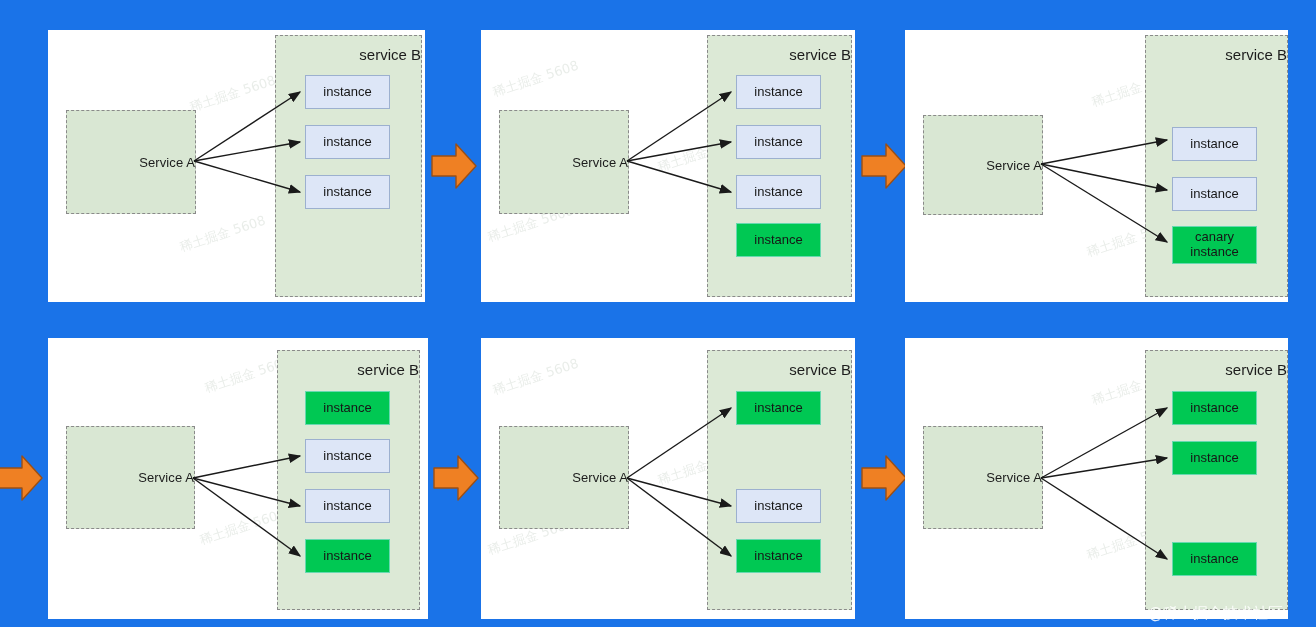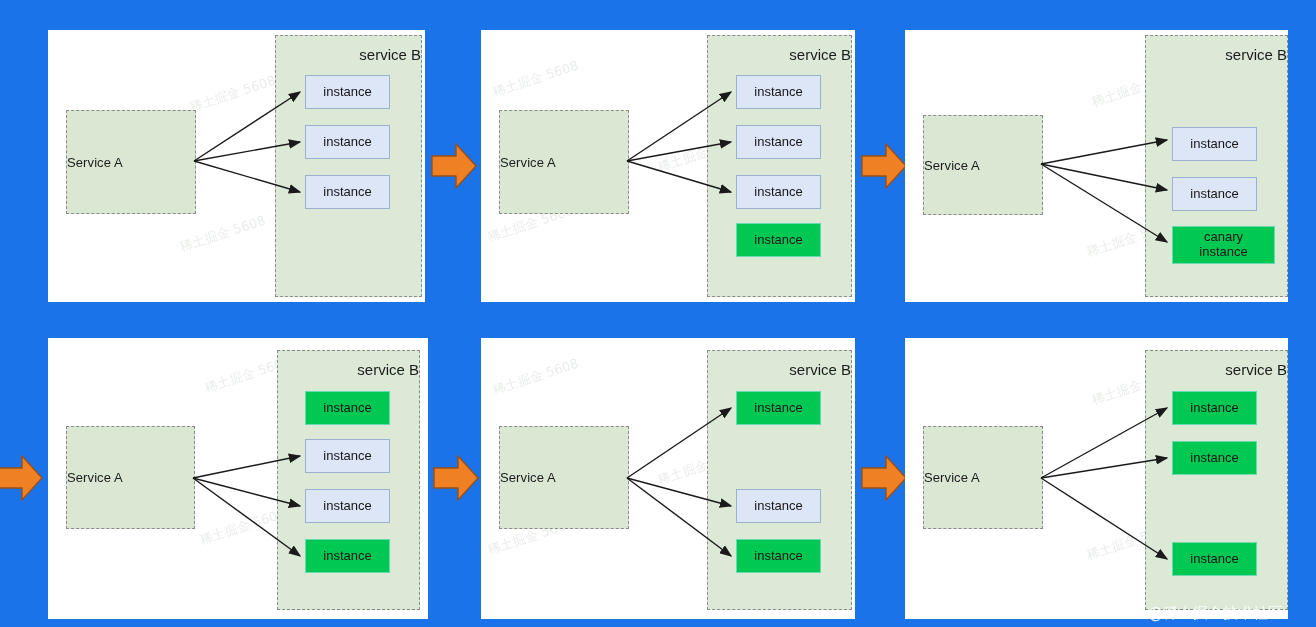--- a/index.html
+++ b/index.html
@@ -23,21 +23,21 @@
     overflow: hidden;
   }
 
   
   .service-a {
     position: absolute;
     background: #d9e7d3;
     border: 1px dashed #8a8a8a;
     display: flex;
     align-items: center;
-    justify-content: flex-start;
+    justify-content: flex-end;
     color: #1c1c1c;
     font-size: 13px;
     letter-spacing: .1px;
   }
 
   
   .service-b {
     position: absolute;
     background: #dce9d6;
     border: 1px dashed #8a8a8a;
@@ -203,21 +203,21 @@
     <div class="service-a" style="left:18px; top:85px; width:118px; height:98px;">
       <span>Service A</span>
     </div>
 
     <div class="inst blue" style="left:267px; top:97px; width:85px; height:34px;">
       <span>instance</span>
     </div>
     <div class="inst blue" style="left:267px; top:147px; width:85px; height:34px;">
       <span>instance</span>
     </div>
-    <div class="inst green" style="left:267px; top:196px; width:103px; height:38px; flex-direction:column;">
+    <div class="inst green" style="left:267px; top:196px; width:85px; height:38px; flex-direction:column;">
       <span>canary</span>
       <span>instance</span>
     </div>
 
     <svg class="conn" width="383" height="272">
       <defs>
         <marker id="ah3" markerWidth="9" markerHeight="7" refX="8" refY="3.5" orient="auto">
           <path d="M0,0 L9,3.5 L0,7 Z" fill="#1a1a1a"></path>
         </marker>
       </defs>

